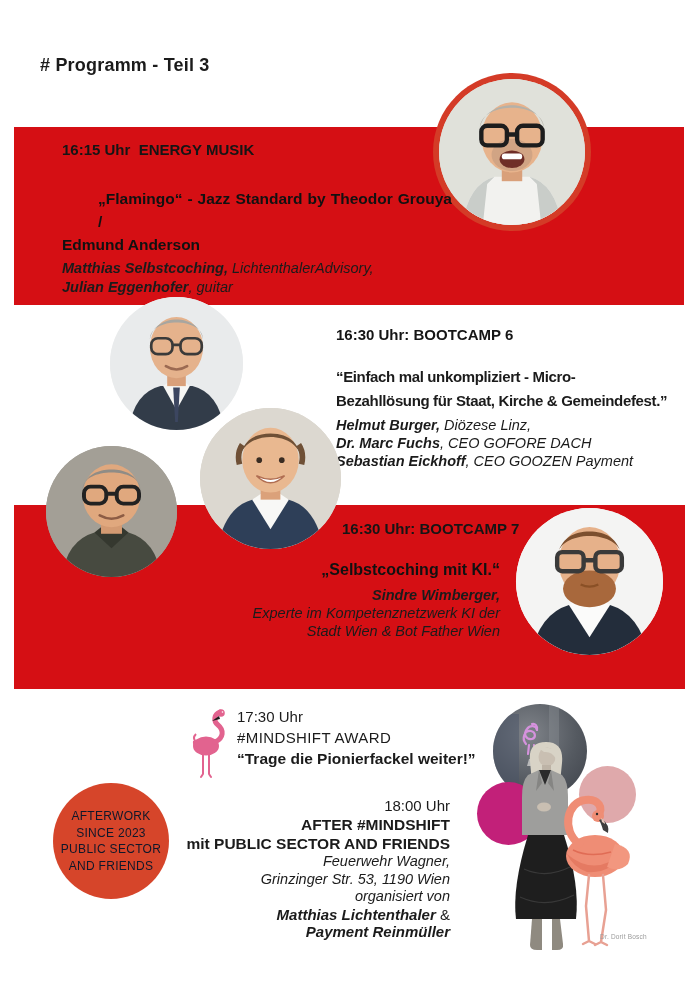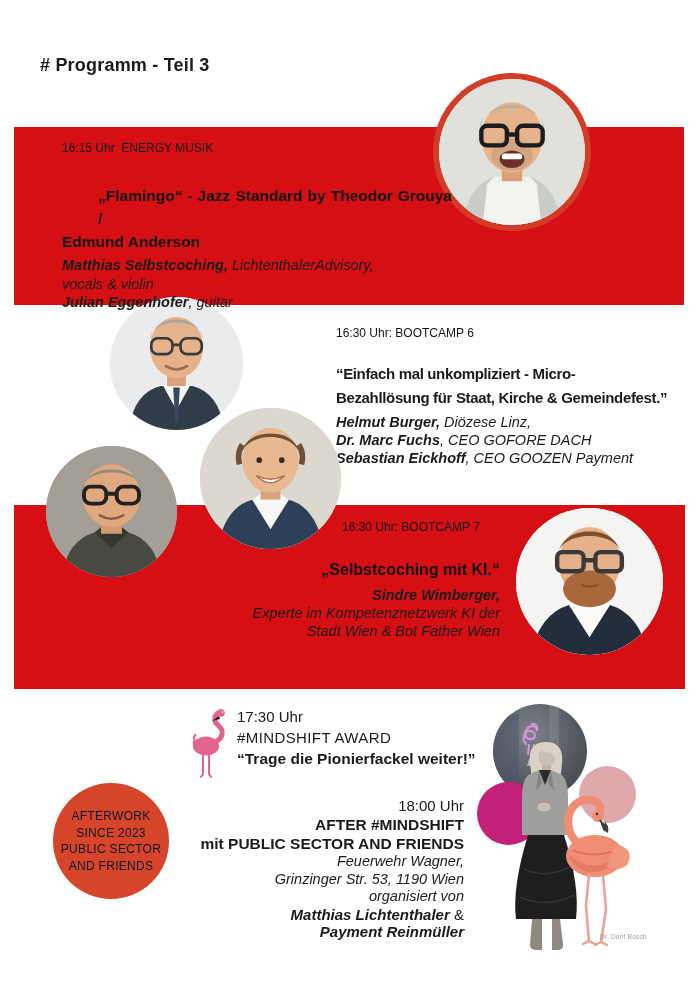--- a/index.html
+++ b/index.html
@@ -10,21 +10,21 @@
     font-family:"Liberation Sans", sans-serif; color:#1b1b1b;
   }
   .abs { position:absolute; }
   .band { position:absolute; background:#d50f14; }
   .circle { position:absolute; border-radius:50%; overflow:hidden; }
   .photo { background:#f0f0ee; }
   .photo svg { display:block; width:100%; height:100%; }
 
   .page-title { font-size:18px; font-weight:700; letter-spacing:.2px; }
 
-  .time-label { font-size:12px; color:#151515; }
+  .time-label { font-size:15px; color:#151515;font-weight:bold; }
   .pre { white-space:pre-wrap; }
 
   .headline { font-weight:700; font-size:15.5px; line-height:23px; color:#111; }
   .justify { text-align:justify; text-align-last:justify;margin-left:36px; }
   .credits { font-size:14.5px; line-height:18.5px; margin-top:3px; }
   .bi { font-weight:700; font-style:italic; }
   .it { font-style:italic; }
 
   .bc6-head { font-weight:700; font-size:15px; letter-spacing:-.35px; line-height:24px; white-space:nowrap; }
   .speakers { font-size:14.5px; line-height:18px; margin-top:3px; white-space:nowrap; }
@@ -77,21 +77,20 @@
       </svg>
     </div>
   </div>
 
   <div class="abs" style="left:62px; top:141px; width:390px; z-index:4;">
     <div class="time-label pre">16:15 Uhr  ENERGY MUSIK</div>
     <div class="headline justify" style="margin-top:29px;">„Flamingo“ - Jazz Standard by Theodor Grouya /</div>
     <div class="headline">Edmund Anderson</div>
     <div class="credits">
       <div><span class="bi">Matthias Selbstcoching,</span><span class="it"> LichtenthalerAdvisory,</span></div>
-      <div class="it">vocals &amp; violin</div>
       <div><span class="bi">Julian Eggenhofer</span><span class="it">, guitar</span></div>
     </div>
   </div>
 
   <div class="circle photo" style="left:110px; top:297px; width:133px; height:133px; background:#edeeee; z-index:3;">
     <svg viewBox="0 0 100 100">
       <rect width="100" height="100" fill="#e9ebec"></rect>
       <path d="M14,100 Q18,72 38,67 L62,67 Q82,72 86,100 Z" fill="#323c49"></path>
       <path d="M40,67 L50,85 L60,67 L56,64 L44,64 Z" fill="#f6f6f4"></path>
       <path d="M47.5,68 L52.5,68 L51,94 L49,94 Z" fill="#3c4660"></path>
@@ -197,21 +196,21 @@
 
   <div class="circle afterwork" style="left:53px; top:783px; width:116px; height:116px;">
     <div class="afterwork-inner">
       <div>AFTERWORK</div>
       <div>SINCE 2023</div>
       <div>PUBLIC SECTOR</div>
       <div>AND FRIENDS</div>
     </div>
   </div>
 
-  <div class="abs after-block" style="left:164px; top:796px; width:300px;">
+  <div class="abs after-block" style="left:150px; top:796px; width:300px;">
     <div class="after-time">18:00 Uhr</div>
     <div class="after-bold">AFTER #MINDSHIFT</div>
     <div class="after-bold">mit PUBLIC SECTOR AND FRIENDS</div>
     <div class="after-it">Feuerwehr Wagner,</div>
     <div class="after-it">Grinzinger Str. 53, 1190 Wien</div>
     <div class="after-it">organisiert von</div>
     <div class="after-bi"><span class="bi">Matthias Lichtenthaler</span><span> &amp;</span></div>
     <div class="after-bi bi">Payment Reinmüller</div>
   </div>
 

